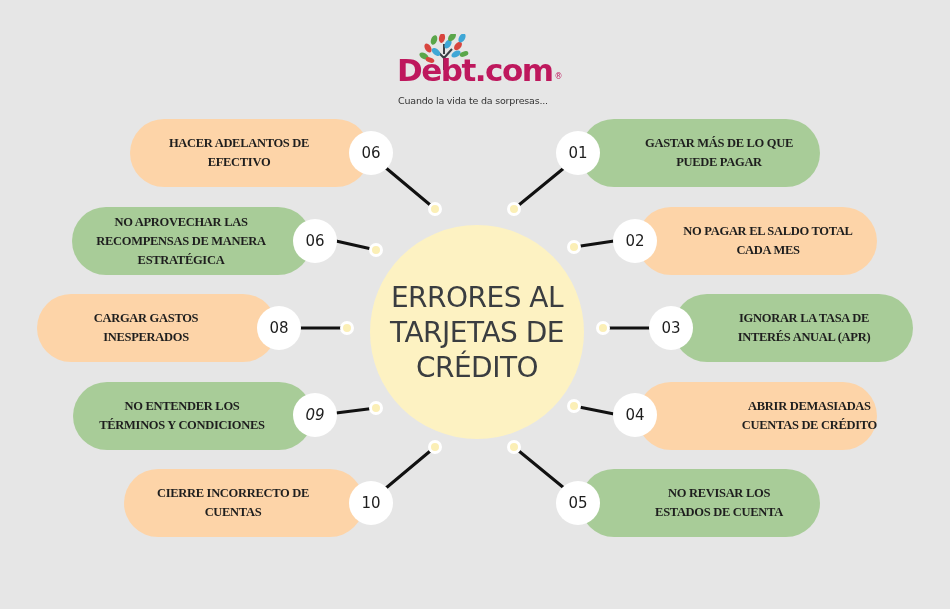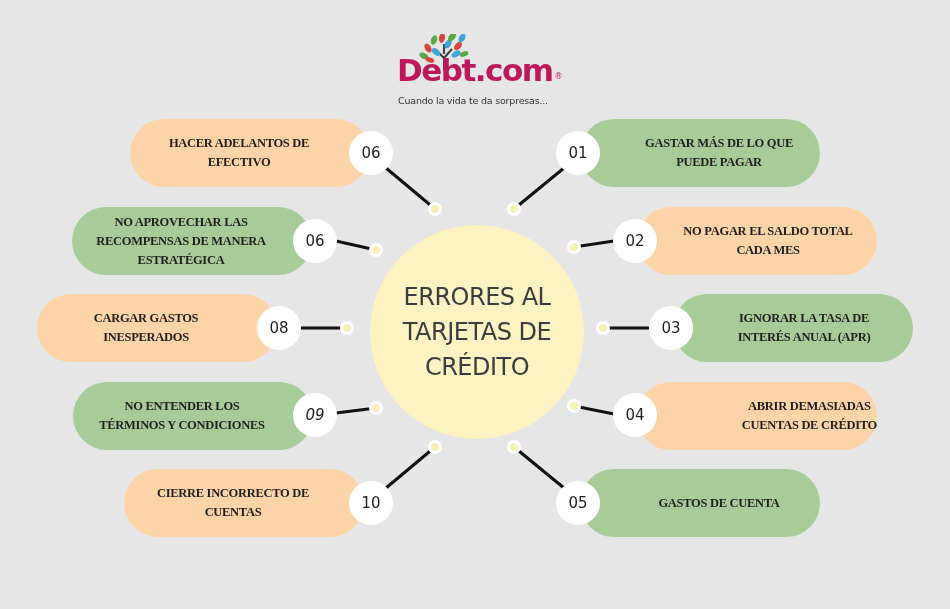--- a/index.html
+++ b/index.html
@@ -30,21 +30,21 @@
   
   svg.lines { position: absolute; left: 0; top: 0; width: 950px; height: 609px; }
 
   
   .center {
     position: absolute; left: 370px; top: 225px; width: 214px; height: 214px;
     border-radius: 50%; background: #fdf2c2;
     display: flex; align-items: center; justify-content: center; text-align: center;
   }
   .center-title {
-    font-family: "DejaVu Sans", sans-serif; font-size: 24px; line-height: 35px;
+    font-family: "DejaVu Sans", sans-serif; font-size: 28px; line-height: 35px;
     color: #3a3d40; width: 190px; letter-spacing: -0.5px;
   }
 
   
   .pill {
     position: absolute; height: 68px; border-radius: 34px;
     display: flex; align-items: center; justify-content: center; text-align: center;
     font-family: Liberation Serif, serif; font-weight: bold; font-size: 12.5px;
     line-height: 19px; color: #1e1e1e; letter-spacing: -0.3px;
   }
@@ -153,21 +153,22 @@
   <div class="pill orange" style="left:637px;top:382px;width:240px;padding-left:22px;justify-content:flex-end;">
     <div class="txt">
         <div>ABRIR DEMASIADAS</div>
         <div>CUENTAS DE CRÉDITO</div>
       </div>
   </div>
   <div class="badge" style="left:613px;top:393px;">04</div>
 
   <div class="pill green" style="left:580px;top:469px;width:240px;padding-left:38px;">
     <div class="txt">
-        <div>GASTOS DE CUENTA</div>
+        <div>NO REVISAR LOS</div>
+        <div>ESTADOS DE CUENTA</div>
       </div>
   </div>
   <div class="badge" style="left:556px;top:481px;">05</div>
 
   <div class="pill orange" style="left:130px;top:119px;width:240px;padding-right:22px;">
     <div class="txt">
         <div>HACER ADELANTOS DE</div>
         <div>EFECTIVO</div>
       </div>
   </div>

